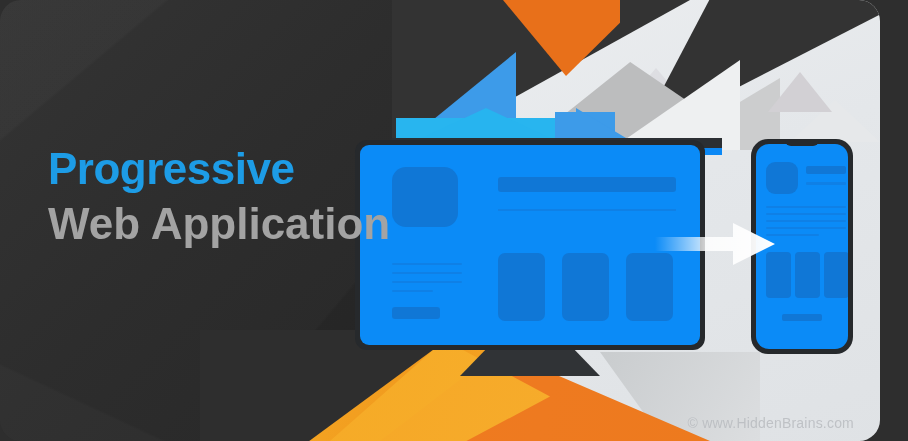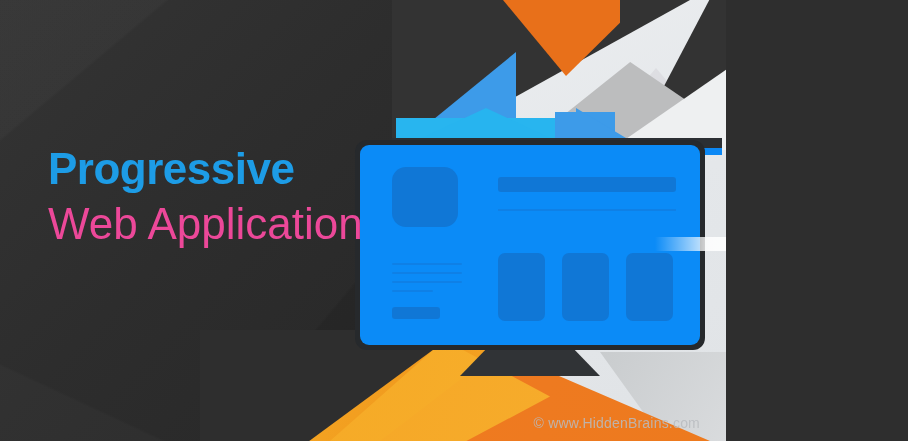--- a/index.html
+++ b/index.html
@@ -5,23 +5,24 @@
   * { margin:0; padding:0; box-sizing:border-box; }
   html, body {
     width:908px; height:441px;
     overflow:hidden;
     background:#2e2e2e;
     font-family:"Liberation Sans", sans-serif;
   }
 
   #banner {
     position:relative;
-    width:726px; height:441px;
+    width:880px; height:441px;
     overflow:hidden;
     background:#2e2e2e;
+    border-radius:21px;
   }
 
   
   .bg-layer { position:absolute; inset:0; }
 
   .shape { position:absolute; }
 
   
   .right-panel {
     left:380px; top:0; width:528px; height:441px;
@@ -232,22 +233,22 @@
   }
   .headline .line1 {
     font-size:44px;
     font-weight:bold;
     color:#1d9ce6;
     letter-spacing:-0.5px;
     line-height:1.05;
   }
   .headline .line2 {
     font-size:44px;
-    font-weight:400;
-    color:#ec4899;
+    font-weight:700;
+    color:#a3a3a3;
     letter-spacing:0px;
     line-height:1.25;
     margin-top:4px;
   }
 
   
   .watermark {
     position:absolute; right:26px; bottom:10px;
     font-size:14px;
     color:#b9bcc0;

